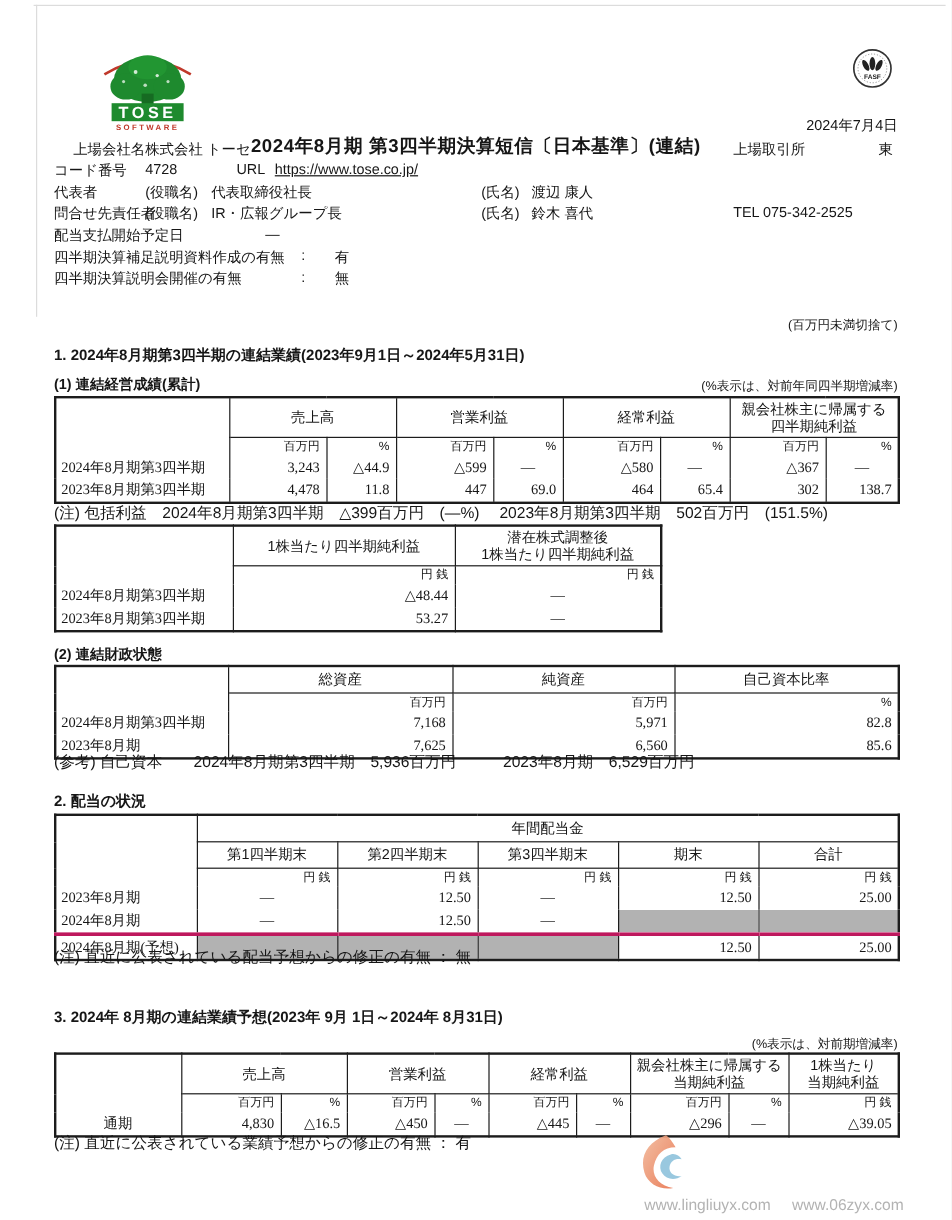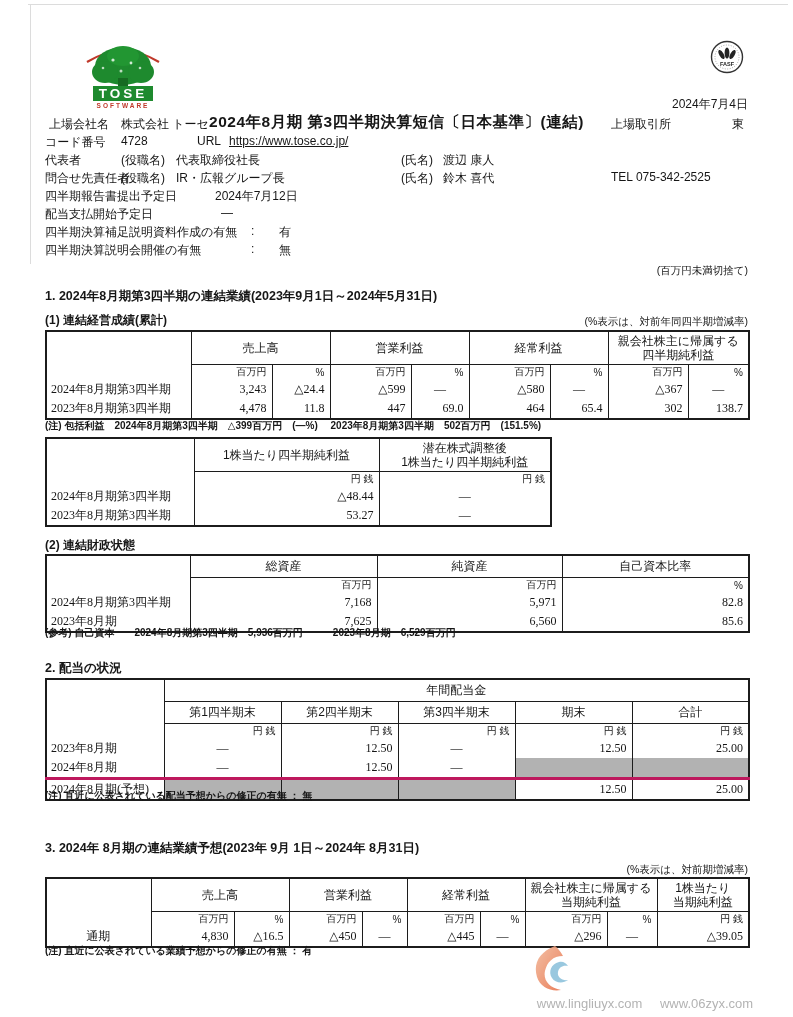--- a/index.html
+++ b/index.html
@@ -20,21 +20,21 @@
   .info { position:absolute; left:45px; top:116px; width:703px; font-size:12px; }
   .info .line { position:relative; height:18px; }
   .info .at { position:absolute; white-space:nowrap; }
   .url-link { text-decoration:underline; color:#161616; }
 
   .round-note { position:absolute; right:45px; top:264px; font-size:10.5px; }
 
   .h1 { position:absolute; left:45px; font-size:12.5px; font-weight:bold; }
   .h2 { position:absolute; left:45px; font-size:12px; font-weight:bold; }
   .note-r { position:absolute; right:45px; font-size:10.5px; }
-  .note-l { position:absolute; left:45px; font-size:10px;font-weight:bold; }
+  .note-l { position:absolute; left:45px; font-size:13px; }
 
   
   table { border-collapse:collapse; table-layout:fixed; position:absolute; left:45px;
           border:2px solid #1c1c1c; }
   th, td { border:1px solid #1c1c1c; font-weight:normal; font-size:11.5px; padding:1px 5px;
            overflow:hidden; white-space:nowrap; }
   th.grp { font-size:12px; padding:2px 1px; }
   th.grp .ln { display:block; line-height:14px; }
   th.corner { border-bottom:none; }
   tr.units td { font-size:10px; text-align:right; border-bottom:none; height:15px; padding:0 5px 1px; }
@@ -90,21 +90,21 @@
       <ellipse cx="11.5" cy="14.5" rx="2.2" ry="5" fill="#222222" transform="rotate(-28 11.5 14.5)"></ellipse>
       <ellipse cx="22.5" cy="14.5" rx="2.2" ry="5" fill="#222222" transform="rotate(28 22.5 14.5)"></ellipse>
       <text x="17" y="26" text-anchor="middle" font-size="5.5" font-weight="bold" fill="#222222" font-family="Liberation Sans, sans-serif">FASF</text>
     </svg>
   </div>
 
   <div class="doc-date">2024年7月4日</div>
 
   <div class="info">
     <div class="line">
-      <span class="at" style="left:4px">上場会社名</span>
+      <span class="at" style="left:16px">上場会社名</span>
       <span class="at" style="left:76px">株式会社 トーセ</span>
       <span class="at" style="left:566px">上場取引所</span>
       <span class="at" style="right:4px">東</span>
     </div>
     <div class="line">
       <span class="at" style="left:0">コード番号</span>
       <span class="at" style="left:76px">4728</span>
       <span class="at" style="left:152px">URL</span>
       <span class="at url-link" style="left:184px">https://www.tose.co.jp/</span>
     </div>
@@ -115,24 +115,20 @@
       <span class="at" style="left:356px">(氏名)</span>
       <span class="at" style="left:398px">渡辺 康人</span>
     </div>
     <div class="line">
       <span class="at" style="left:0">問合せ先責任者</span>
       <span class="at" style="left:76px">(役職名)</span>
       <span class="at" style="left:131px">IR・広報グループ長</span>
       <span class="at" style="left:356px">(氏名)</span>
       <span class="at" style="left:398px">鈴木 喜代</span>
       <span class="at" style="left:566px">TEL 075-342-2525</span>
-    </div>
-    <div class="line">
-      <span class="at" style="left:0">四半期報告書提出予定日</span>
-      <span class="at" style="left:170px">2024年7月12日</span>
     </div>
     <div class="line">
       <span class="at" style="left:0">配当支払開始予定日</span>
       <span class="at" style="left:176px">—</span>
     </div>
     <div class="line">
       <span class="at" style="left:0">四半期決算補足説明資料作成の有無</span>
       <span class="at" style="left:206px">:</span>
       <span class="at" style="left:234px">有</span>
     </div>
@@ -178,21 +174,21 @@
       <td>百万円</td>
       <td>%</td>
       <td>百万円</td>
       <td>%</td>
       <td>百万円</td>
       <td>%</td>
     </tr>
     <tr class="data">
       <td class="lab">2024年8月期第3四半期</td>
       <td class="r">3,243</td>
-      <td class="r">△24.4</td>
+      <td class="r">△44.9</td>
       <td class="r">△599</td>
       <td class="c">—</td>
       <td class="r">△580</td>
       <td class="c">—</td>
       <td class="r">△367</td>
       <td class="c">—</td>
     </tr>
     <tr class="data">
       <td class="lab">2023年8月期第3四半期</td>
       <td class="r">4,478</td>

